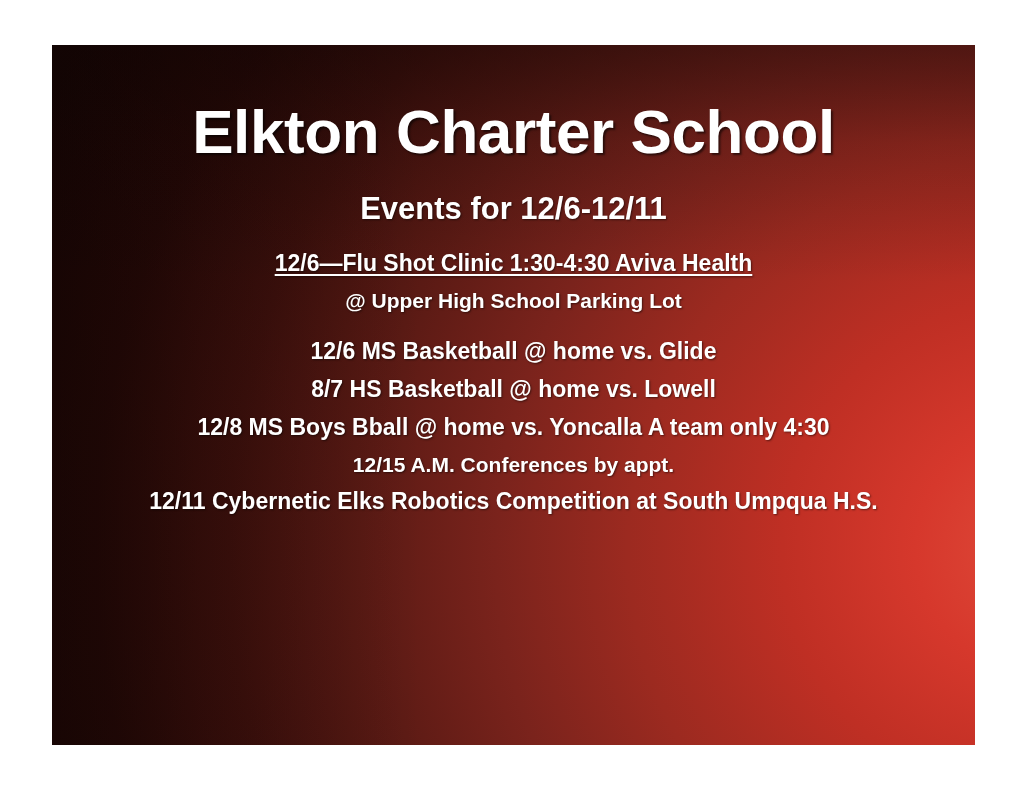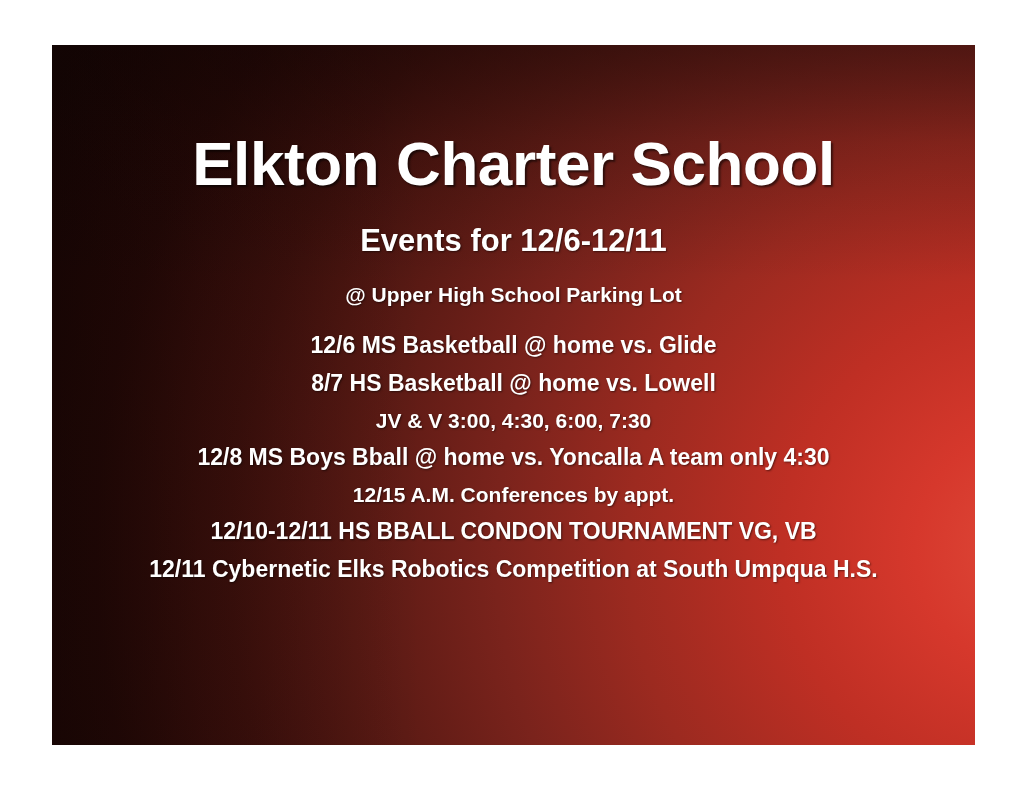--- a/index.html
+++ b/index.html
@@ -73,21 +73,21 @@
     position: relative;
     z-index: 2;
     width: 100%;
     height: 100%;
     text-align: center;
   }
 
   
   .slide-title {
     margin: 0;
-    padding-top: 86px;
+    padding-top: 54px;
     color: #ffffff;
     font-size: 62px;
     font-weight: bold;
     letter-spacing: -0.4px;
     line-height: 1.05;
     text-shadow: 2px 2px 2px rgba(0,0,0,0.55);
   }
 
   .slide-subtitle {
     margin: 4px;
@@ -135,25 +135,24 @@
 
   <div id="slide">
 
     <div id="content">
 
       <h1 class="slide-title">Elkton Charter School</h1>
 
       <h2 class="slide-subtitle">Events for 12/6-12/11</h2>
 
       <ul class="events" id="event-list">
+          <li class="event-line underlined" style="color: rgb(255, 255, 255);">12/6—Flu Shot Clinic 1:30-4:30 Aviva Health</li>
           <li class="event-line sz-sm" style="color: rgb(255, 255, 255);">@ Upper High School Parking Lot</li>
           <li class="event-line" style="color: rgb(255, 255, 255); margin-top: 29px;">12/6 MS Basketball @ home vs. Glide</li>
           <li class="event-line gap-before" style="color: rgb(255, 255, 255);">8/7 HS Basketball @ home vs. Lowell</li>
-          <li class="event-line sz-sm" style="color: rgb(255, 255, 255);">JV &amp; V 3:00, 4:30, 6:00, 7:30</li>
           <li class="event-line" style="color: rgb(255, 255, 255);">12/8 MS Boys Bball @ home vs. Yoncalla A team only 4:30</li>
           <li class="event-line sz-sm" style="color: rgb(255, 255, 255);">12/15 A.M. Conferences by appt.</li>
-          <li class="event-line" style="color: rgb(255, 255, 255);">12/10-12/11 HS BBALL CONDON TOURNAMENT VG, VB</li>
           <li class="event-line" style="color: rgb(255, 255, 255);">12/11 Cybernetic Elks Robotics Competition at South Umpqua H.S.</li>
         </ul>
 
     </div>
   </div>
 </div>
 
 </body></html>

